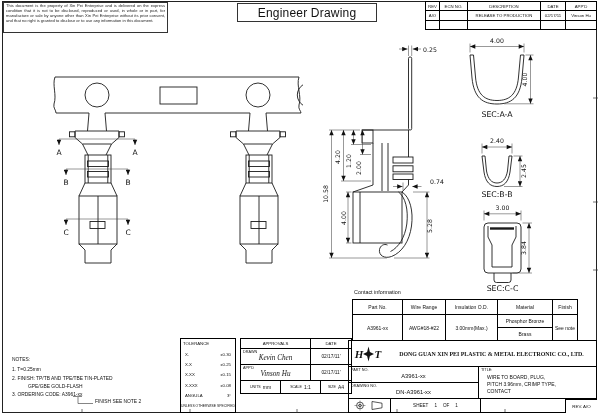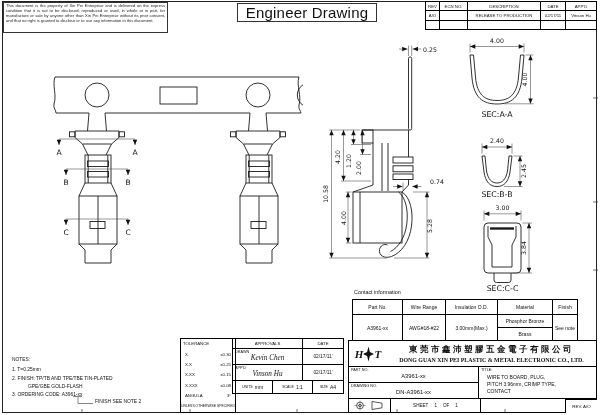--- a/index.html
+++ b/index.html
@@ -7,21 +7,21 @@
   body{position:relative;background:#fff;color:#111;font-family:"Liberation Sans","DejaVu Sans",sans-serif;overflow:hidden}
   .abs{position:absolute}
   .cell{display:flex;align-items:center;justify-content:center}
   svg text{font-family:"DejaVu Sans","Liberation Sans",sans-serif;fill:#111}
   .dt{font-size:6.2px}
   .ml{font-size:7.5px}
   .secl{font-size:7.8px}
   
   .sheet-border{left:2px;top:1px;width:595px;height:412px;border:1px solid #222}
   .disclaimer{left:3px;top:2px;width:165px;height:31px;border:0.7px solid #333;padding:1px 2px;font-size:4.1px;line-height:1.2;text-align:justify;color:#222}
-  .draw-title{left:237px;top:3px;width:140px;height:19px;border:1px solid #333;font-size:15px;letter-spacing:0.2px}
+  .draw-title{left:237px;top:3px;width:140px;height:19px;border:1px solid #333;font-size:12px;letter-spacing:0.2px}
   
   .rev{left:425px;top:1px;width:172px;height:29px;border:0.7px solid #000;display:flex;flex-direction:column;font-size:4.3px}
   .rev .r{display:flex;flex:1;border-bottom:0.7px solid #000}
   .rev .r:last-child{border-bottom:none}
   .rev .c{border-right:0.7px solid #000;display:flex;align-items:center;justify-content:center;overflow:hidden}
   .rev .c:last-child{border-right:none}
   .rc1{width:14px}.rc2{width:28px}.rc3{width:73px}.rc4{width:25px}.rc5{width:32px;flex:1}
   
   .ctl{left:354px;top:289px;font-size:5.4px}
   .ct{left:352px;top:299px;width:226px;height:42px;border:0.8px solid #000;display:flex;font-size:5px}
@@ -30,21 +30,21 @@
   .ct .hd{height:15px;border-bottom:0.8px solid #000;display:flex;align-items:center;justify-content:center}
   .ct .vl{flex:1;display:flex;align-items:center;justify-content:center}
   .ct .half{flex:1;display:flex;align-items:center;justify-content:center}
   .ct .half:first-child{border-bottom:0.8px solid #000}
   
   .tol{left:180px;top:338px;width:56px;height:75px;border:0.8px solid #000;display:flex;flex-direction:column;font-size:4.3px}
   .tol .tt{height:10px;padding:2px 0 0 2px}
   .tol .tr{height:10.4px;display:flex;justify-content:space-between;padding:0 4px 0 4px;align-items:center}
   .tol .tf{flex:1;display:flex;align-items:flex-start;justify-content:center;font-size:3.4px;padding-top:3px;text-align:center}
   
-  .apv{left:232px;top:338px;width:112px;height:56px;border:0.8px solid #000;display:flex;flex-direction:column;font-size:4.3px}
+  .apv{left:240px;top:338px;width:112px;height:56px;border:0.8px solid #000;display:flex;flex-direction:column;font-size:4.3px}
   .apv .hr{height:10px;display:flex;border-bottom:0.8px solid #000}
   .apv .hc1{width:70px;border-right:0.8px solid #000;display:flex;align-items:center;justify-content:center}
   .apv .hc2{flex:1;display:flex;align-items:center;justify-content:center}
   .apv .ar{height:16.2px;display:flex;border-bottom:0.8px solid #000}
   .apv .nc{width:70px;border-right:0.8px solid #000;position:relative}
   .apv .role{position:absolute;top:1px;left:2px;font-size:3.8px}
   .apv .sig{position:absolute;left:0;right:0;top:5px;text-align:center;font-family:"Liberation Serif",serif;font-style:italic;font-size:7.2px}
   .apv .dc{flex:1;display:flex;align-items:center;justify-content:center;font-size:4.8px}
   .apv .br{flex:1;display:flex}
   .apv .bc{border-right:0.8px solid #000;display:flex;align-items:center;justify-content:center;gap:2px}
@@ -369,21 +369,20 @@
 <div class="abs tb">
   <div class="row1">
     <div class="logo">
       <span>H</span>
         <svg width="11" height="16" viewBox="0 0 11 16">
           <path d="M5.5,0.5 L6.9,6.1 L11,8 L6.9,9.9 L5.5,15.5 L4.1,9.9 L0,8 L4.1,6.1 Z" fill="#111"></path>
         </svg>
         <span>T</span>
     </div>
     <div class="names">
-      <div class="cn">東莞市鑫沛塑膠五金電子有限公司</div>
       <div class="en">DONG GUAN XIN PEI PLASTIC &amp; METAL ELECTRONIC CO., LTD.</div>
     </div>
   </div>
   <div class="row2">
     <div class="lcol">
       <div class="fcell first">
         <span class="flab">PART NO.</span>
         <span class="fval">A3961-xx</span>
       </div>
       <div class="fcell">

